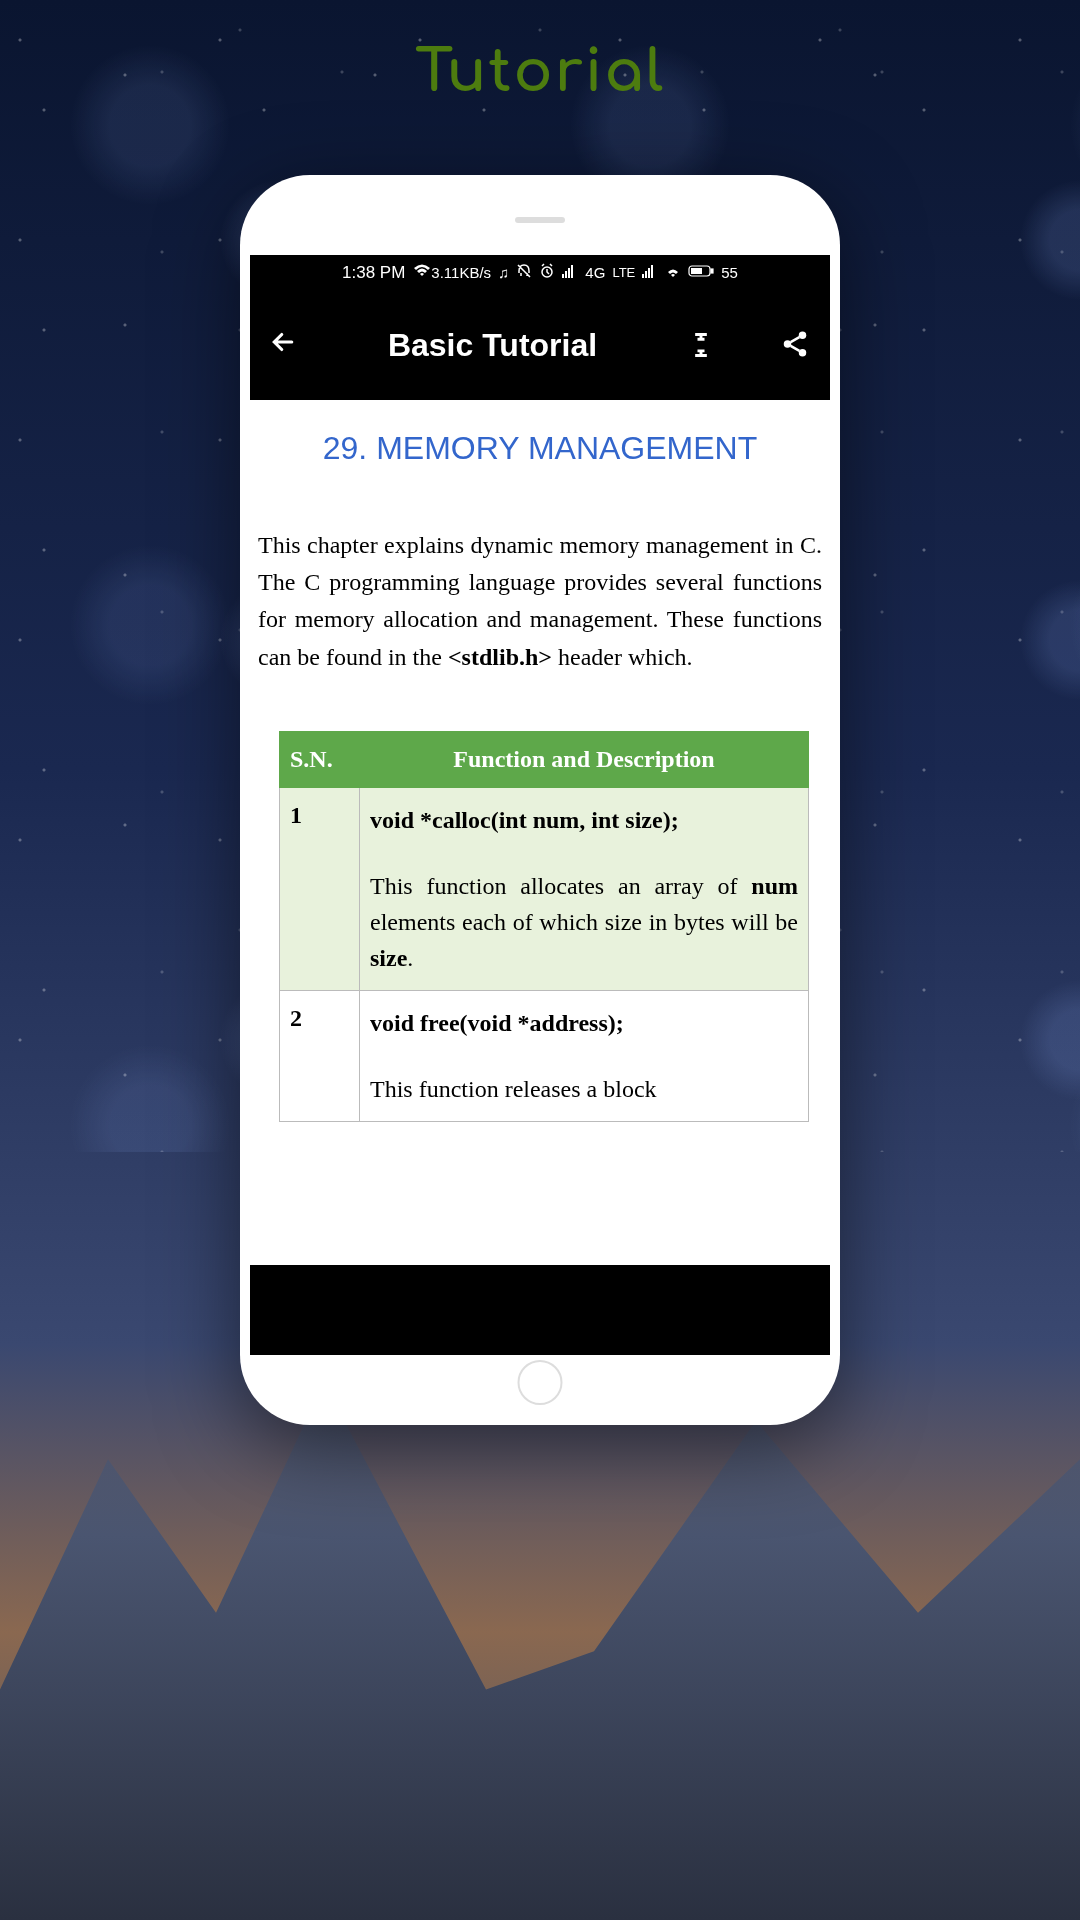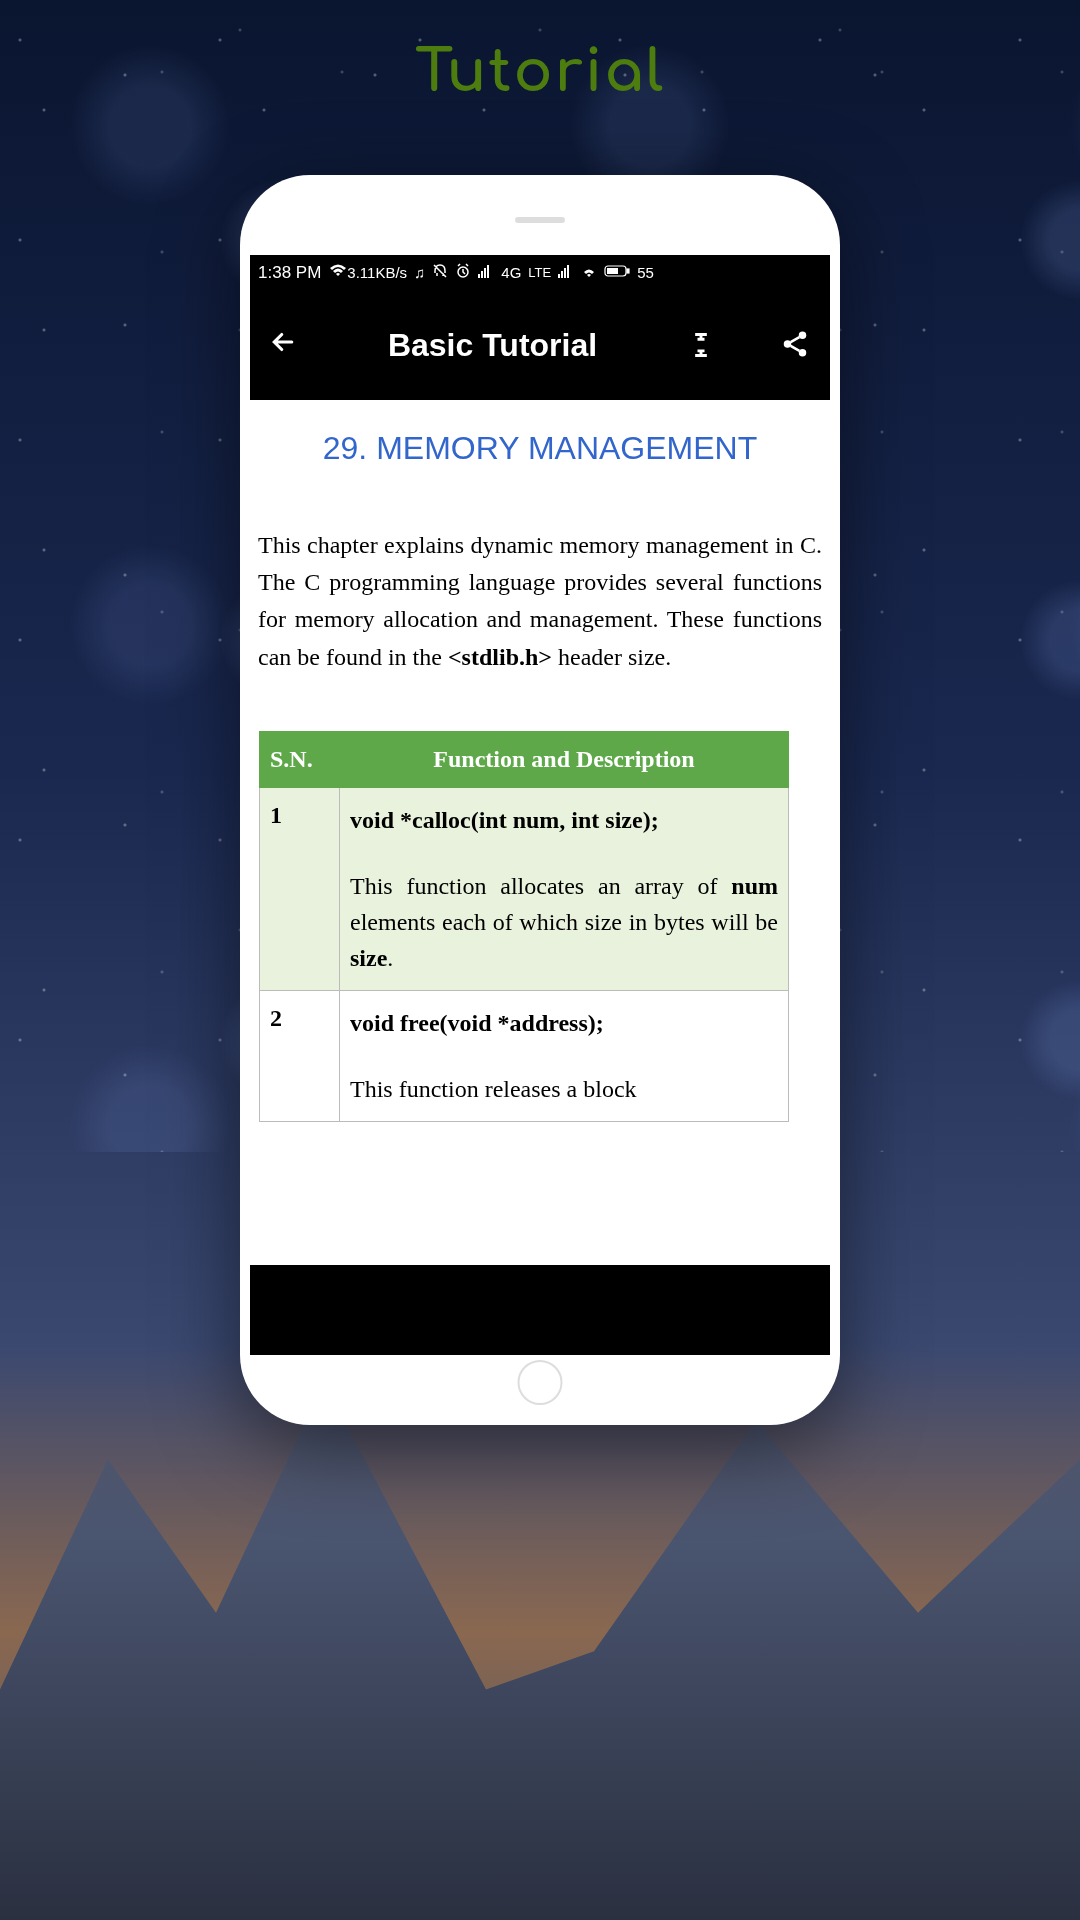--- a/index.html
+++ b/index.html
@@ -96,21 +96,21 @@
       overflow: hidden;
       position: relative;
     }
     
     .status-bar {
       height: 35px;
       background: #000000;
       color: #ffffff;
       display: flex;
       align-items: center;
-      justify-content: flex-start;
+      justify-content: center;
       padding: 0 8px;
       font-size: 17px;
       font-weight: 500;
     }
     
     .status-left {
       display: flex;
       align-items: center;
       gap: 8px;
     }
@@ -189,21 +189,21 @@
       margin-bottom: 55px;
       color: #000000;
     }
     
     .chapter-text .bold {
       font-weight: bold;
     }
     
     .func-table {
       width: calc(100% - 40px);
-      margin: 0 4px;
+      margin: 0 24px;
       border-collapse: collapse;
       font-family: Georgia, 'Times New Roman', serif;
     }
     
     .func-table th {
       background: #5ea84a;
       color: #ffffff;
       padding: 14px 10px;
       font-size: 24px;
       font-weight: bold;
@@ -353,21 +353,21 @@
             <circle cx="18" cy="19" r="3"></circle>
             <path d="M8.5 10.5 L15.5 6.5 M8.5 13.5 L15.5 17.5" stroke="white" stroke-width="2"></path>
           </svg>
       </span>
     </div>
 
     <div class="content-area">
       <h1 class="chapter-heading">29. MEMORY MANAGEMENT</h1>
 
       <p class="chapter-text">
-        <span>This chapter explains dynamic memory management in C. The C programming language provides several functions for memory allocation and management. These functions can be found in the </span><span class="bold">&lt;stdlib.h&gt;</span><span> header size.</span>
+        <span>This chapter explains dynamic memory management in C. The C programming language provides several functions for memory allocation and management. These functions can be found in the </span><span class="bold">&lt;stdlib.h&gt;</span><span> header which.</span>
       </p>
 
       <table class="func-table">
         <thead>
           <tr>
             <th>S.N.</th>
             <th>Function and Description</th>
           </tr>
         </thead>
         <tbody>

